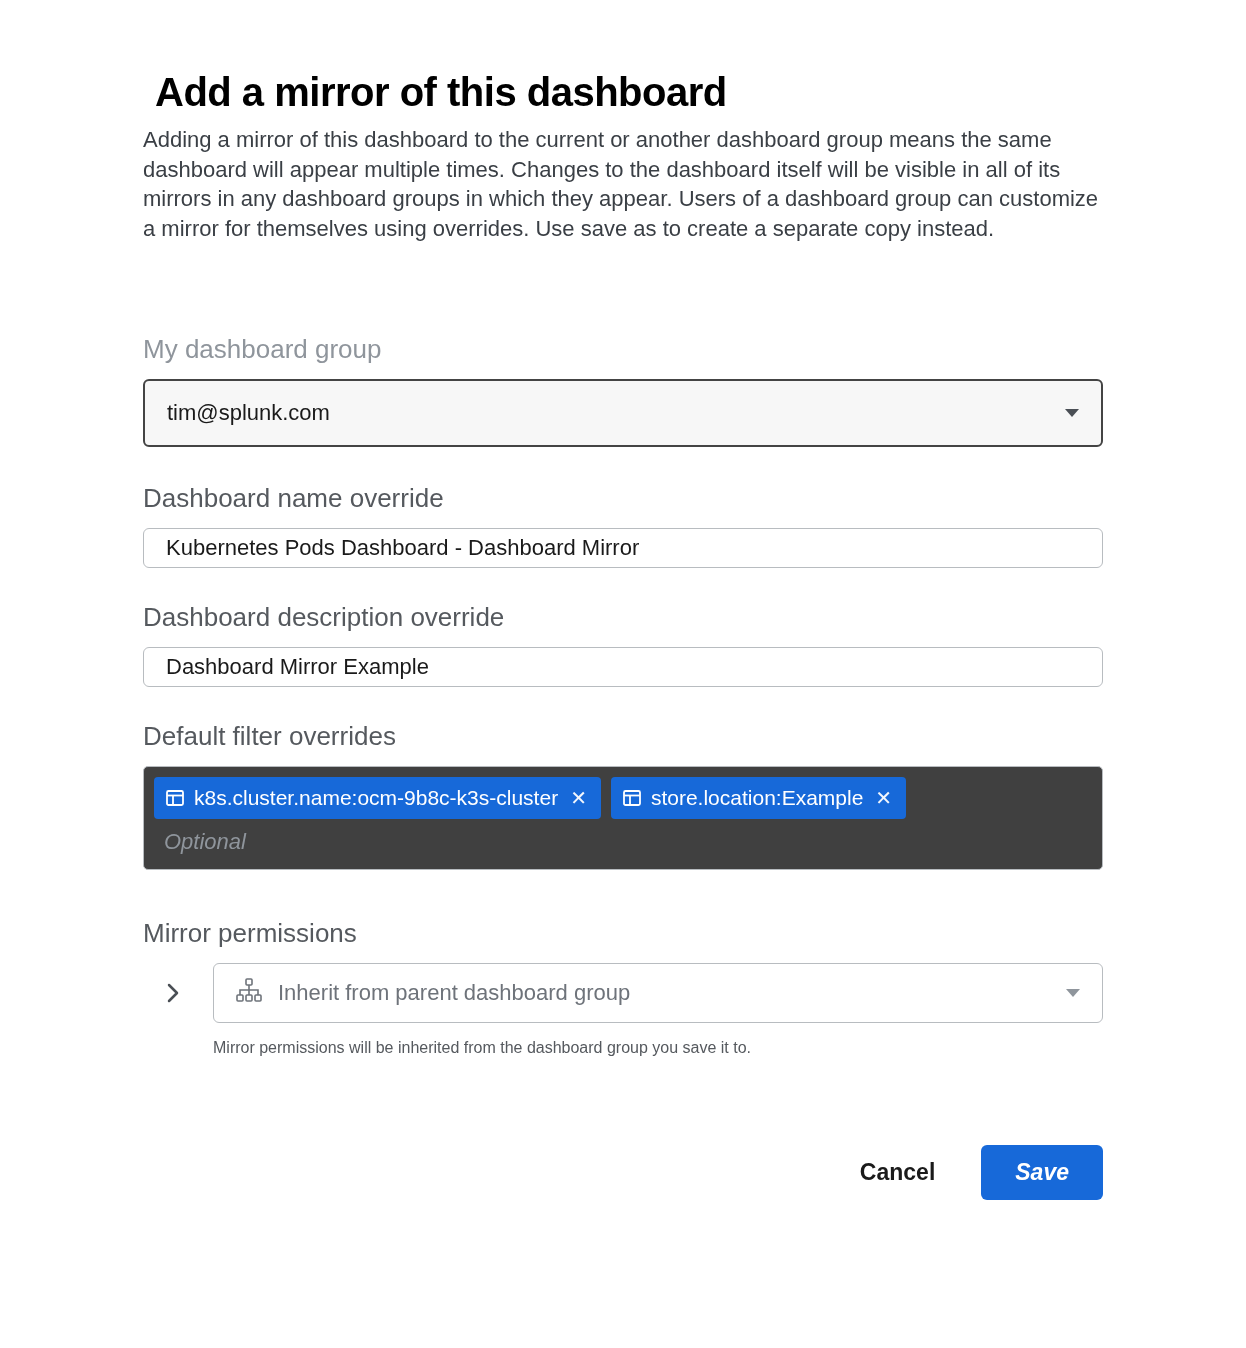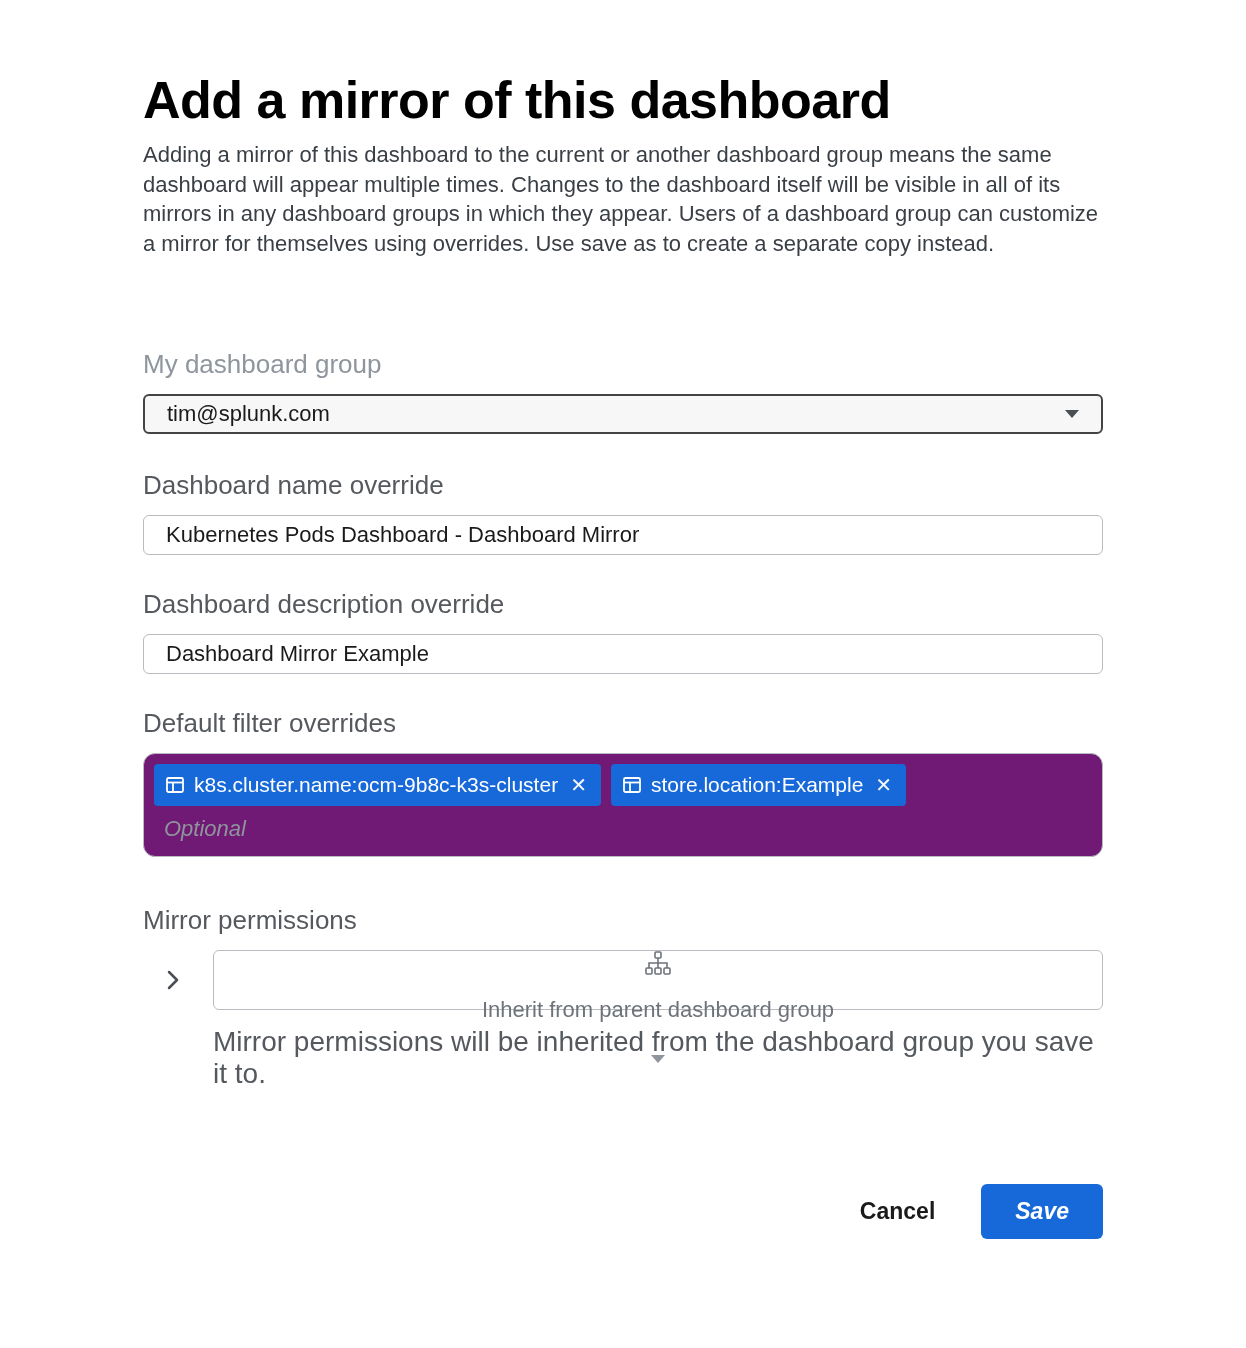--- a/index.html
+++ b/index.html
@@ -9,43 +9,43 @@
     font-family: -apple-system, BlinkMacSystemFont, "Segoe UI", Helvetica, Arial, sans-serif;
     background: #fff;
     color: #1a1a1a;
   }
   .dialog {
     width: 1060px;
     margin: 0 auto;
     padding: 70px 50px 60px 50px;
   }
   .title {
-    font-size: 52px;
+    font-size: 40px;
     font-weight: 700;
-    margin: 0 0 10px 0;
+    margin: 0 0 10px 12px;
     letter-spacing: -0.5px;
     color: #000;
   }
   .description {
     font-size: 22px;
     line-height: 1.35;
     color: #3a3f45;
     margin: 0 0 90px 0;
   }
   .field-label {
     font-size: 26px;
     color: #8f959c;
     margin: 0 0 14px 0;
   }
   .field-label.dark {
     color: #55595e;
   }
   .select-box {
     width: 100%;
-    height: 40px;
+    height: 68px;
     border: 2px solid #444;
     border-radius: 6px;
     background: #f7f7f7;
     display: flex;
     align-items: center;
     justify-content: space-between;
     padding: 0 22px;
     font-size: 22px;
     color: #1a1a1a;
     cursor: pointer;
@@ -59,22 +59,22 @@
     background: #fff;
     padding: 0 22px;
     font-size: 22px;
     color: #1a1a1a;
     margin-bottom: 34px;
     font-family: inherit;
   }
   .filter-box {
     width: 100%;
     border: 1px solid #b8bcc0;
-    border-radius: 12px;
-    background: #701a75;
+    border-radius: 5px;
+    background: #404040;
     padding: 10px 10px 6px 10px;
     margin-bottom: 48px;
   }
   .chips-row {
     display: flex;
     flex-wrap: wrap;
     gap: 10px;
   }
   .chip {
     display: inline-flex;
@@ -128,27 +128,26 @@
     border: 1px solid #b8bcc0;
     border-radius: 6px;
     background: #fff;
     display: flex;
     align-items: center;
     padding: 0 22px;
     font-size: 22px;
     color: #6e737a;
     cursor: pointer;
     gap: 16px;
-    flex-direction: column;
   }
   .perm-select .spacer { flex: 1; }
   .perm-help {
-    font-size: 28px;
+    font-size: 16px;
     color: #55595e;
-    margin: 16px 0 14px 0;
+    margin: 16px 0 8px 0;
   }
   .footer {
     display: flex;
     justify-content: flex-end;
     align-items: center;
     gap: 42px;
     margin-top: 80px;
   }
   .btn-cancel {
     font-size: 23px;

